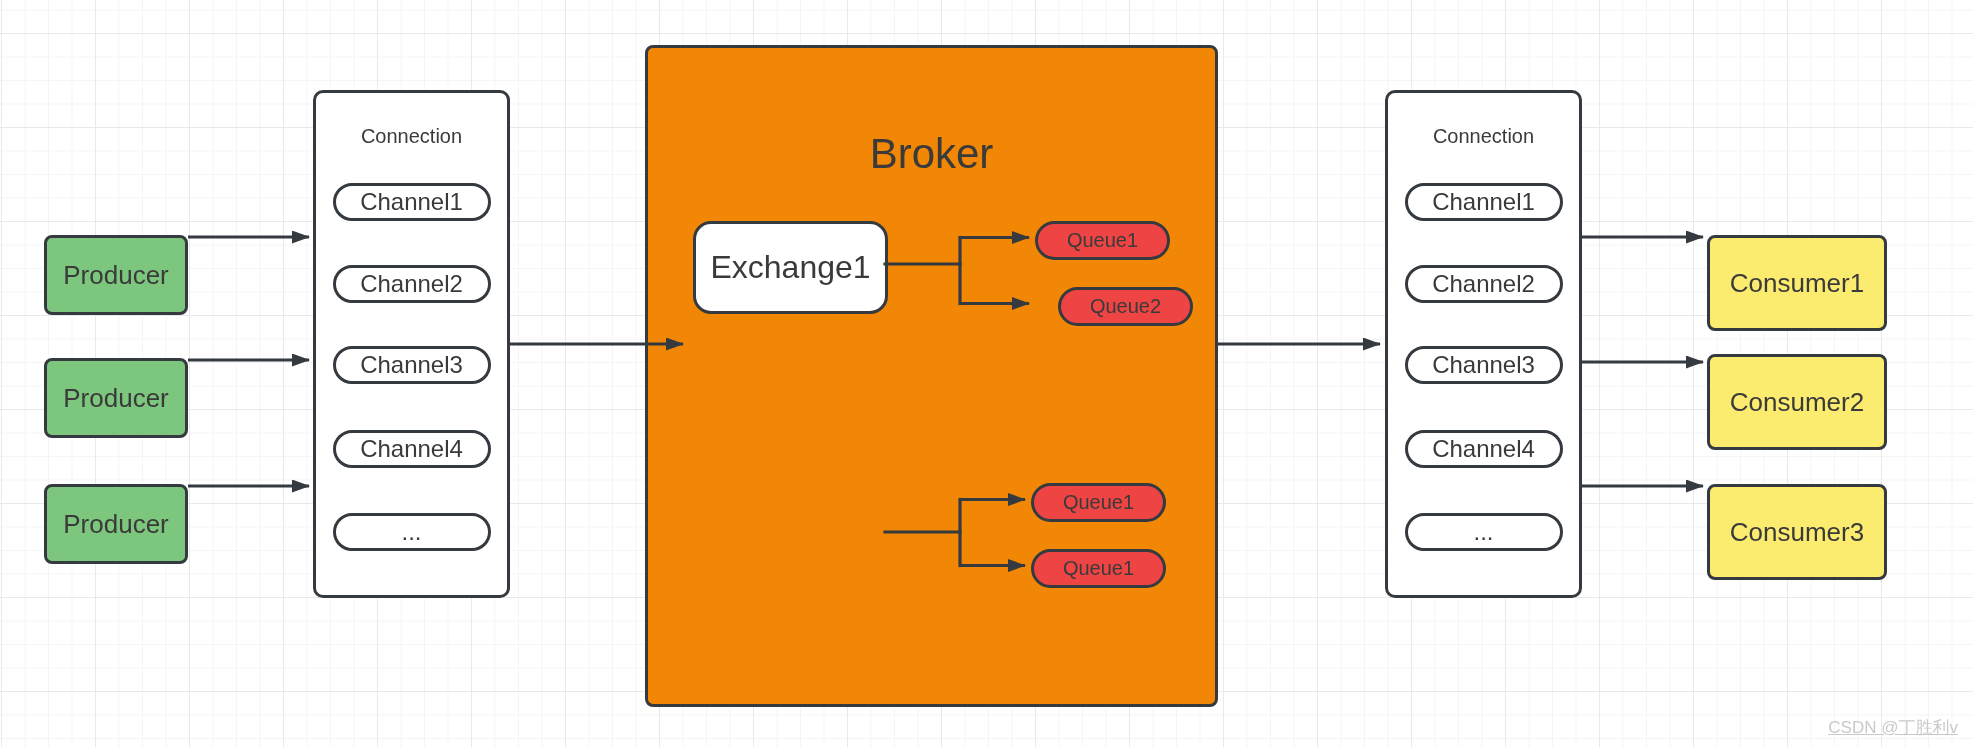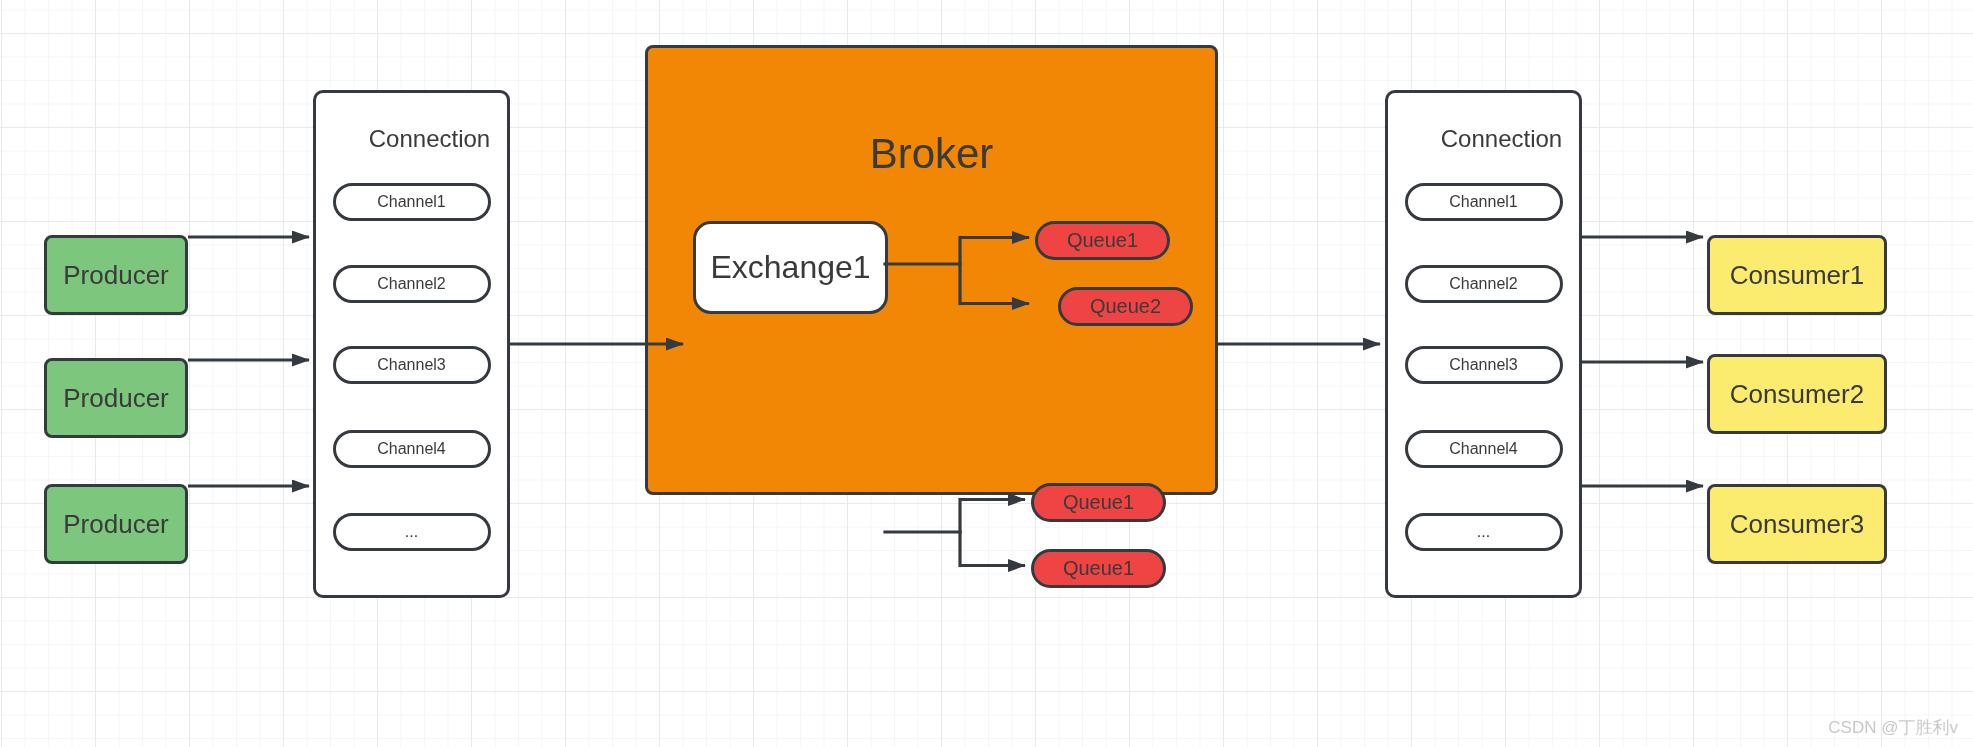--- a/index.html
+++ b/index.html
@@ -40,58 +40,58 @@
     z-index: 2;
     margin-top: 38px;
   }
   .producer {
     left: 44px; width: 144px; height: 80px;
     background: #7cc77d;
     border-radius: 8px;
     font-size: 26px;
   }
   .consumer {
-    left: 1707px; width: 180px; height: 80px;
+    left: 1707px; width: 180px; height: 96px;
     background: #fbeb6f;
     border-radius: 8px;
     font-size: 26px;
   }
   .connection {
     position: absolute;
     top: 90px; width: 197px; height: 508px;
     box-sizing: border-box;
     background: #ffffff;
     border: 3.5px solid #343a3f;
     border-radius: 10px;
     z-index: 2;
   }
   .connection .conn-title {
     position: absolute;
-    top: 32px; left: 18px; width: 100%;
+    top: 32px; left: 0; width: 100%;
     text-align: center;
-    font-size: 24px;
+    font-size: 20px;
   }
   .pill {
     position: absolute;
     left: 50%;
     transform: translateX(-50%);
     width: 158px; height: 38px;
     box-sizing: border-box;
     background: #ffffff;
     border: 3.5px solid #343a3f;
     border-radius: 19px;
     display: flex;
     align-items: center;
     justify-content: center;
-    font-size: 16px;
+    font-size: 24px;
   }
   .broker {
     position: absolute;
     left: 645px; top: 45px;
-    width: 573px; height: 450px;
+    width: 573px; height: 662px;
     box-sizing: border-box;
     background: #f28705;
     border: 3.5px solid #343a3f;
     border-radius: 8px;
     z-index: 2;
   }
   .broker-title {
     position: absolute;
     top: 82px; left: 0; width: 100%;
     text-align: center;
@@ -122,20 +122,21 @@
     align-items: center;
     justify-content: center;
     font-size: 20px;
   }
   .watermark {
     position: absolute;
     right: 15px; bottom: 8px;
     font-size: 17px;
     color: #c9c9c9;
     z-index: 6;
+    text-decoration: underline;
   }
 </style>
 </head>
 <body>
 
 <div class="canvas">
 
   <svg class="wires" viewBox="0 0 1973 747" xmlns="http://www.w3.org/2000/svg">
     <defs>
       <marker id="arrow" markerUnits="userSpaceOnUse" markerWidth="20" markerHeight="14" refX="17" refY="6.5" orient="auto">

